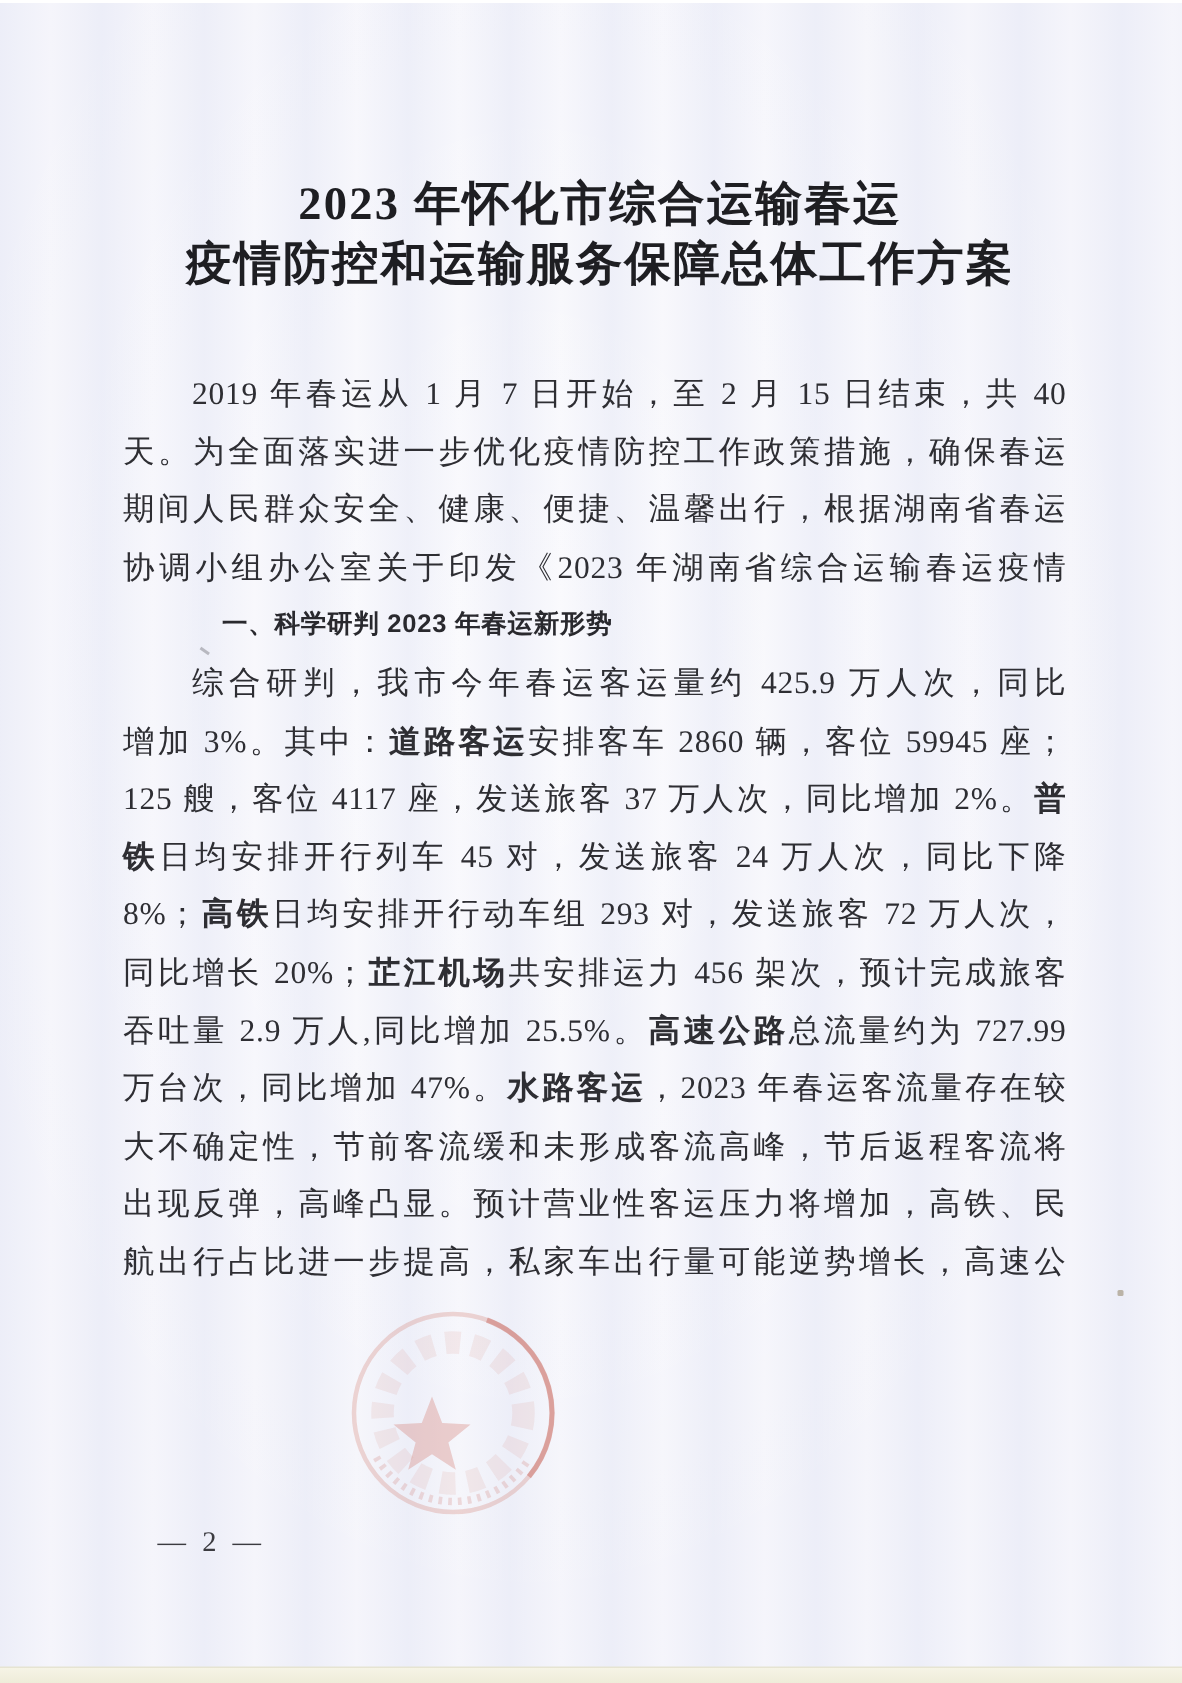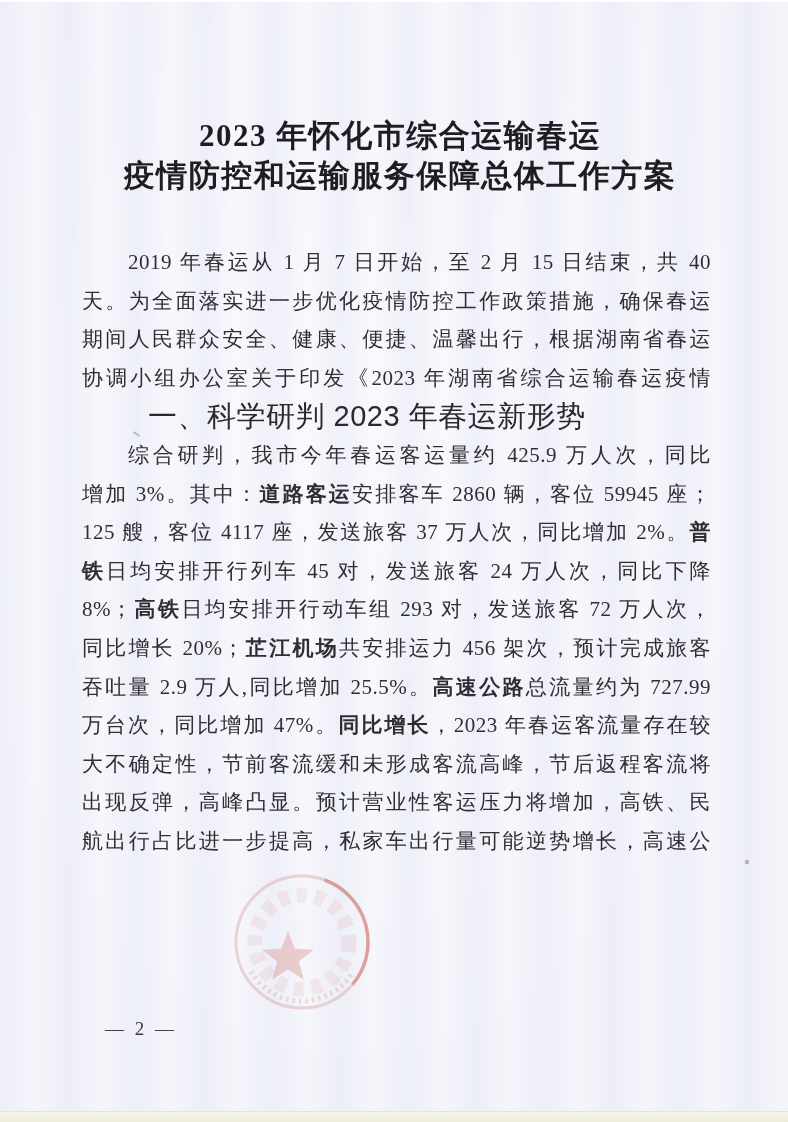--- a/index.html
+++ b/index.html
@@ -41,21 +41,21 @@
   }
   .line { line-height:38.6px; height:38.6px; white-space:nowrap; }
   .justify { text-align:justify; text-align-last:justify; }
   .indent { text-indent:46px; }
   .b {
     font-family:"Liberation Sans","DejaVu Sans",sans-serif;
     font-weight:700;
   }
   .heading {
     font-family:"Liberation Sans","DejaVu Sans",sans-serif;
-    font-weight:400; text-indent:66px; font-size:29px; color:#29292e;
+    font-weight:700; text-indent:66px; font-size:17px; color:#29292e;
   }
 
   .page-number {
     position:absolute; left:105px; top:1018px;
     font-size:19px; letter-spacing:3px; color:#3b3b40;
   }
 
   .stamp {
     position:absolute; left:217px; top:857px; width:170px; height:170px;
     opacity:0.8; filter:blur(0.5px);
@@ -93,21 +93,21 @@
       <div class="line justify"><span>期间人民群众安全、健康、便捷、温馨出行，根据湖南省春运</span></div>
       <div class="line justify"><span>协调小组办公室关于印发《2023 年湖南省综合运输春运疫情</span></div>
       <div class="line heading"><span>一、科学研判 2023 年春运新形势</span></div>
       <div class="line indent justify"><span>综合研判，我市今年春运客运量约 425.9 万人次，同比</span></div>
       <div class="line justify"><span>增加 3%。其中：</span><span class="b">道路客运</span><span>安排客车 2860 辆，客位 59945 座；</span></div>
       <div class="line justify"><span>125 艘，客位 4117 座，发送旅客 37 万人次，同比增加 2%。</span><span class="b">普</span></div>
       <div class="line justify"><span class="b">铁</span><span>日均安排开行列车 45 对，发送旅客 24 万人次，同比下降</span></div>
       <div class="line justify"><span>8%；</span><span class="b">高铁</span><span>日均安排开行动车组 293 对，发送旅客 72 万人次，</span></div>
       <div class="line justify"><span>同比增长 20%；</span><span class="b">芷江机场</span><span>共安排运力 456 架次，预计完成旅客</span></div>
       <div class="line justify"><span>吞吐量 2.9 万人,同比增加 25.5%。</span><span class="b">高速公路</span><span>总流量约为 727.99</span></div>
-      <div class="line justify"><span>万台次，同比增加 47%。</span><span class="b">同比增长</span><span>，2023 年春运客流量存在较</span></div>
+      <div class="line justify"><span>万台次，同比增加 47%。</span><span class="b">水路客运</span><span>，2023 年春运客流量存在较</span></div>
       <div class="line justify"><span>大不确定性，节前客流缓和未形成客流高峰，节后返程客流将</span></div>
       <div class="line justify"><span>出现反弹，高峰凸显。预计营业性客运压力将增加，高铁、民</span></div>
       <div class="line justify"><span>航出行占比进一步提高，私家车出行量可能逆势增长，高速公</span></div>
     </div>
 
   <svg class="stamp" viewBox="0 0 170 170" aria-hidden="true">
     <circle class="seal-ring" cx="85" cy="85" r="66"></circle>
     <path class="seal-arc" d="M107.6,23 A66,66 0 0 1 135.6,127.4"></path>
     <circle class="seal-chars" cx="85" cy="85" r="47" stroke-dasharray="10 8"></circle>
     <path class="seal-code" d="M33.9,114.5 A59,59 0 0 0 136.1,114.5" stroke-dasharray="2.5 4"></path>

